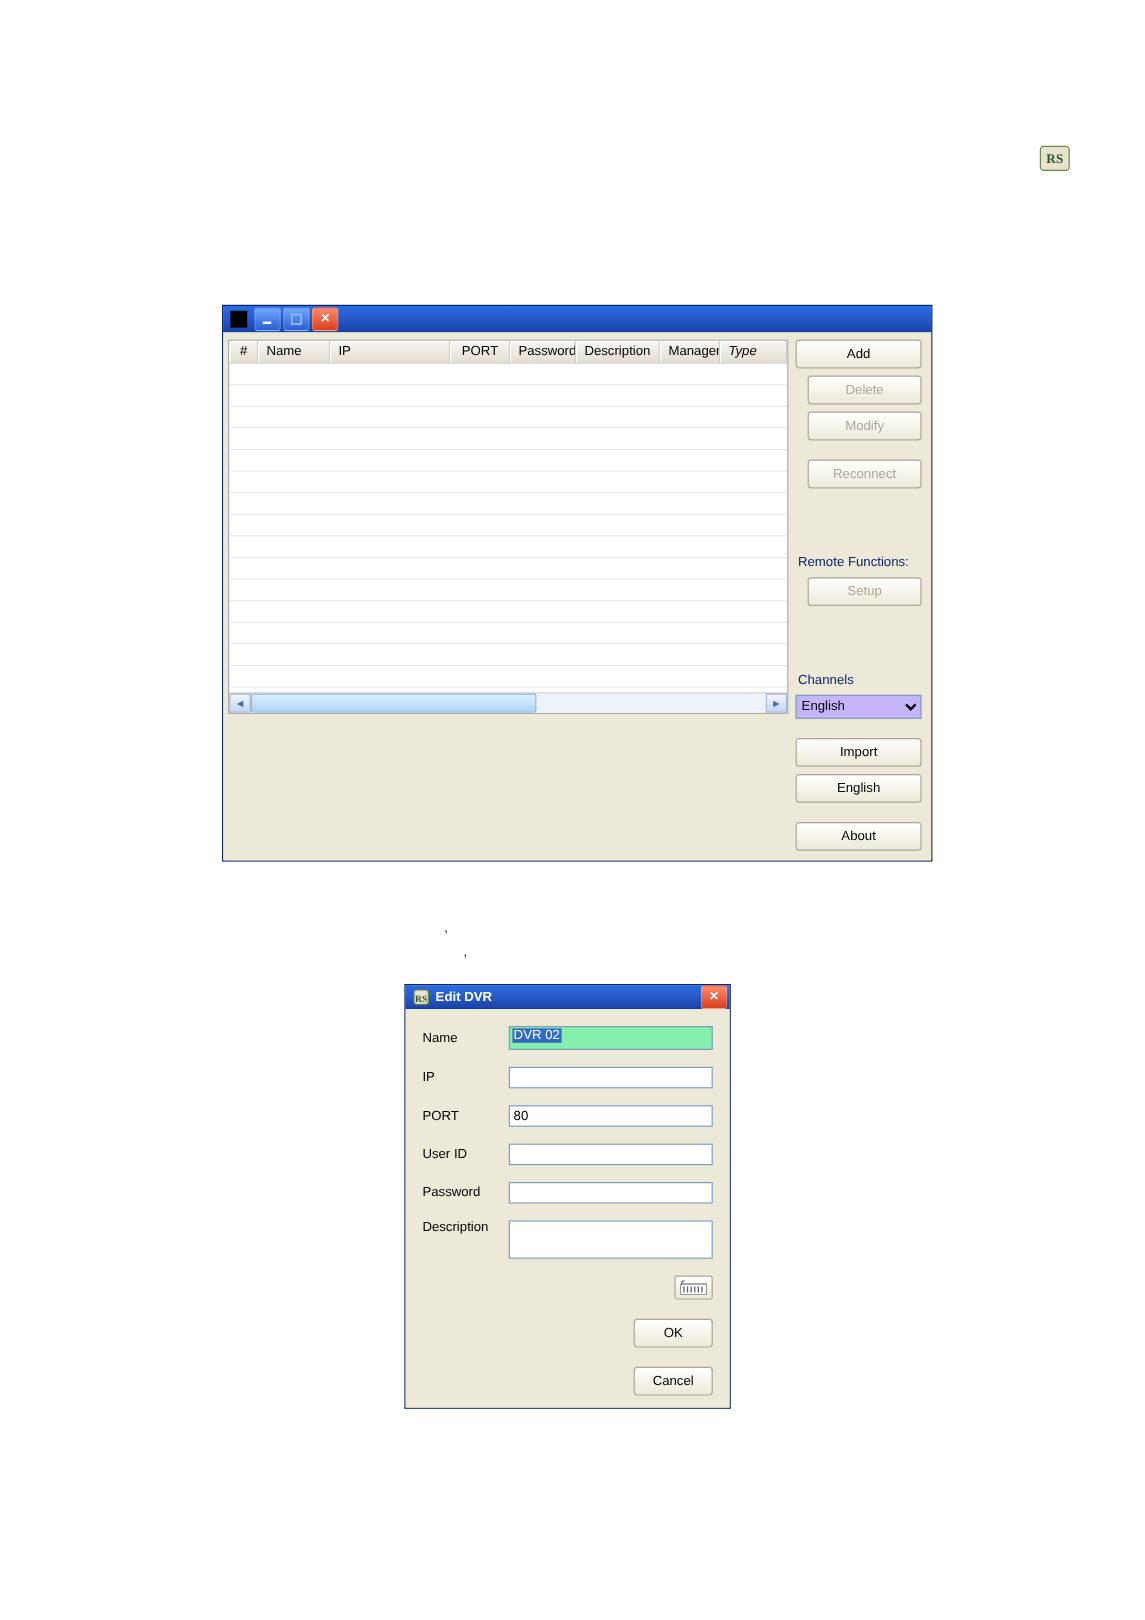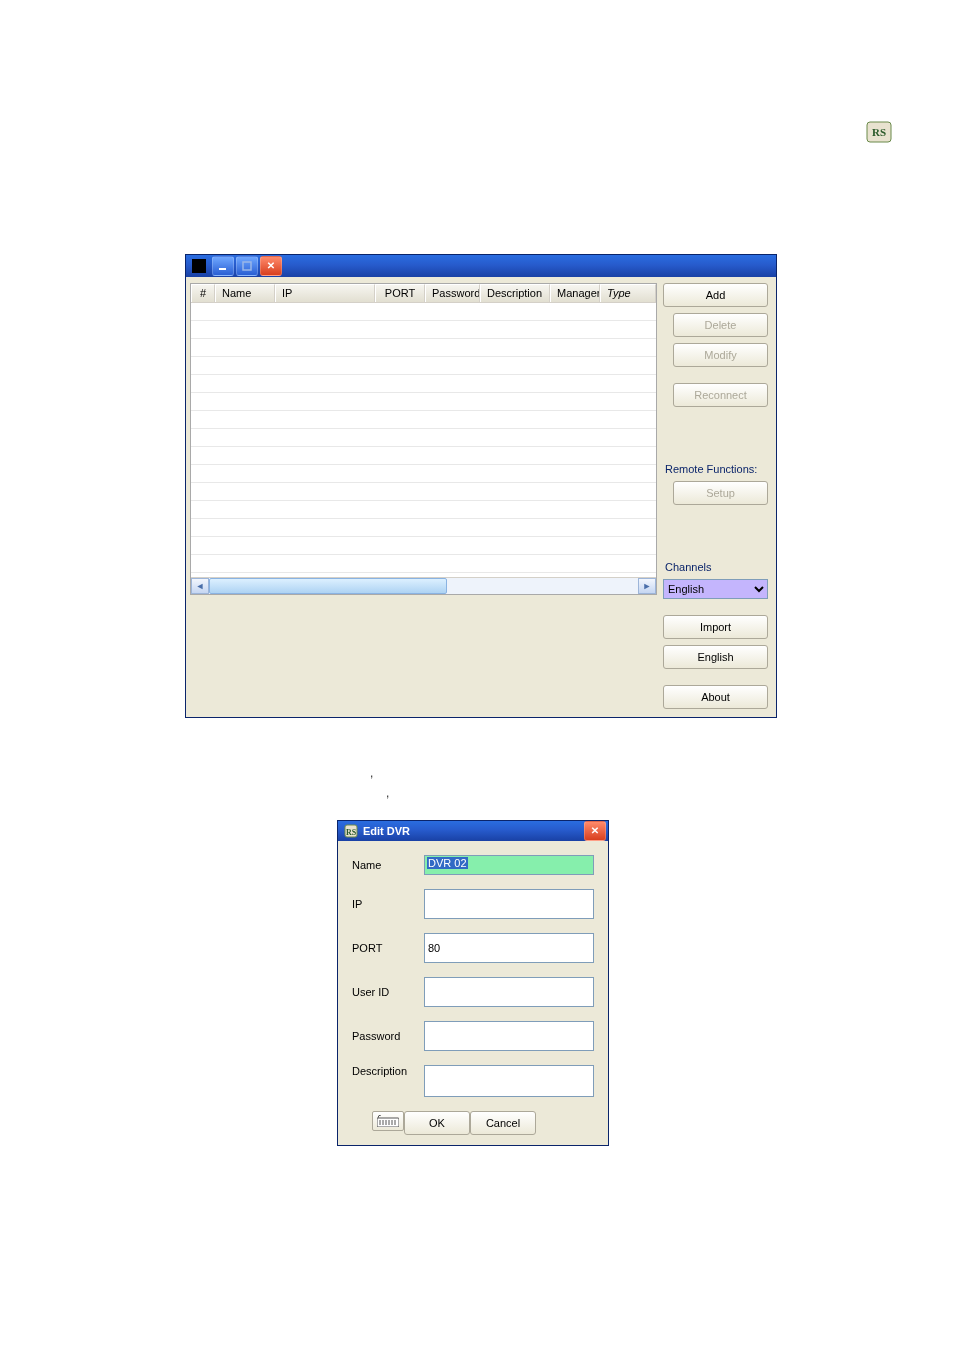--- a/index.html
+++ b/index.html
@@ -177,44 +177,45 @@
     display:flex;
     align-items:center;
     margin-bottom:14px;
   }
   .form-row .label{
     width:72px;
     font-size:11px;
   }
   .form-row input, .form-row textarea{
     flex:1;
-    height:30px;
+    height:18px;
     border:1px solid #7f9db9;
     font-size:11px;
     padding:1px 3px;
     background:#fff;
     box-sizing:border-box;
   }
   .form-row.desc{align-items:flex-start;}
   .form-row.desc textarea{height:32px; resize:none;}
   .form-row .selected-input{
     background:#86efac;
     position:relative;
   }
   .form-row .selected-input .highlight{
     position:absolute; left:2px; top:1px;
     background:#316ac5; color:#fff;
     padding:0 1px;
     font-size:11px;
   }
   .button-row{
     display:flex;
-    align-items:flex-start;
-    gap:0;
+    align-items:flex-end;
+    gap:16px;
     padding-left:20px;
+    flex-direction:column;
   }
   .button-row .kb-icon{
     width:30px; height:18px;
     border:1px solid #aca899;
     border-radius:2px;
     background:linear-gradient(#fff,#ece9d8);
     display:flex;align-items:center;justify-content:center;
   }
   .button-row .dlg-btn{
     width:64px; height:22px;

